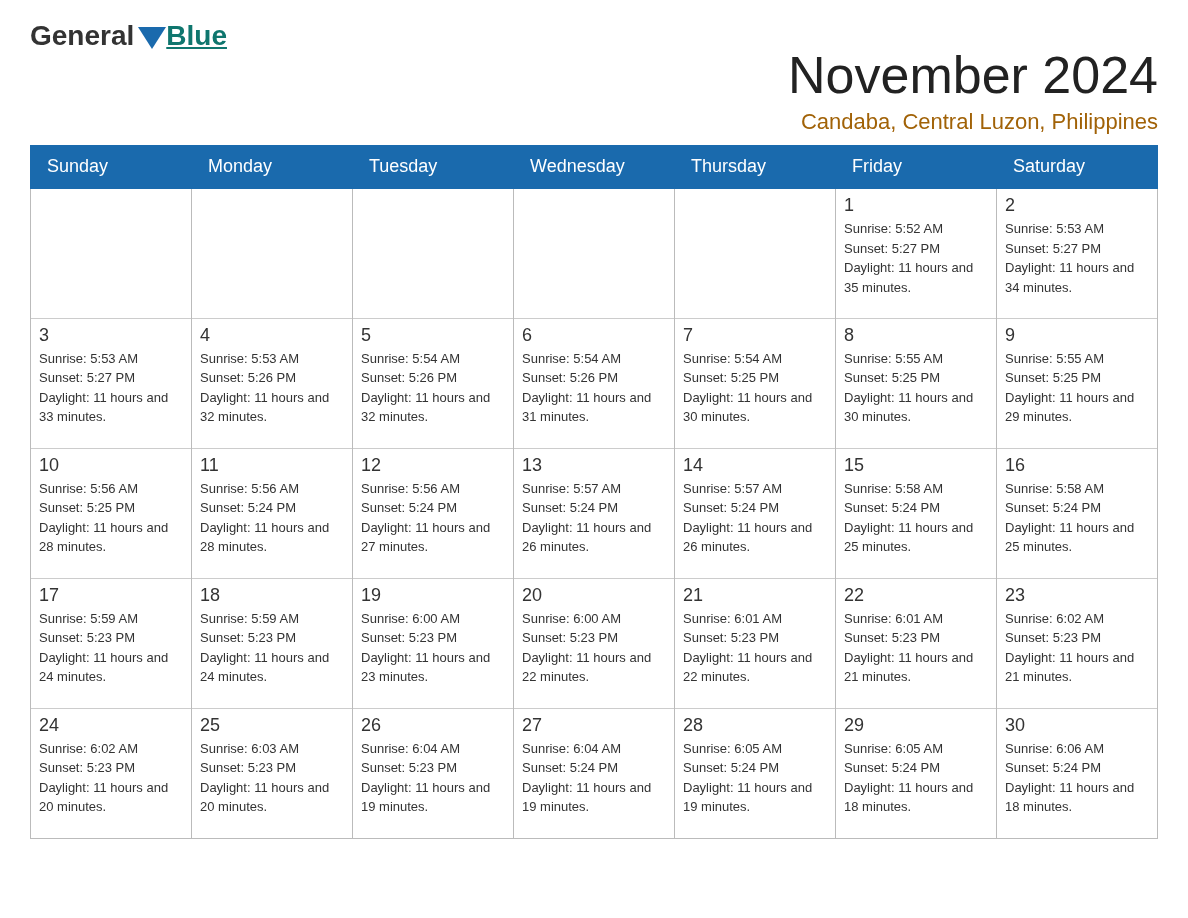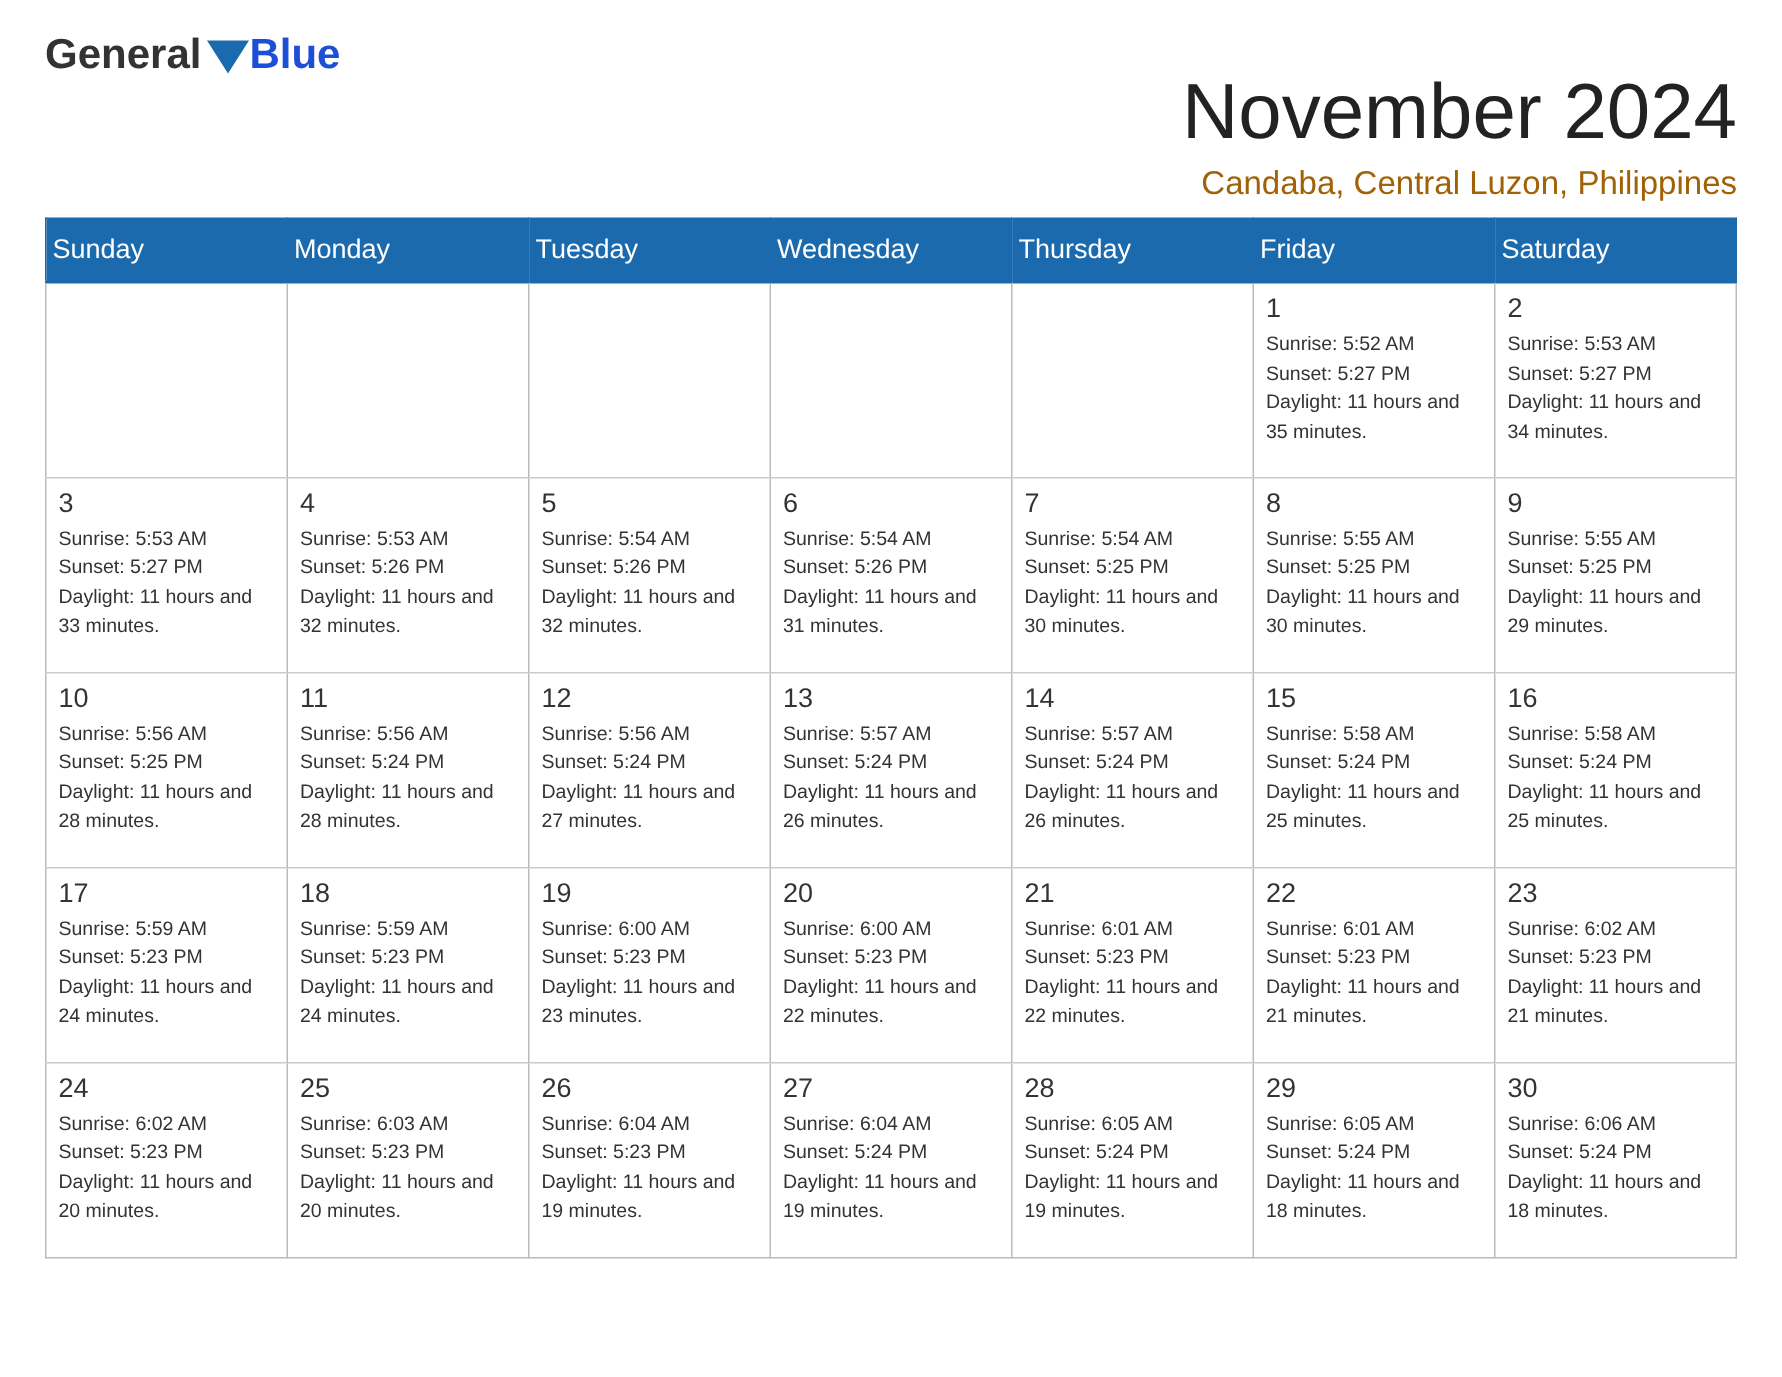--- a/index.html
+++ b/index.html
@@ -35,22 +35,23 @@
       height: 0;
       border-left: 14px solid transparent;
       border-right: 14px solid transparent;
       border-top: 22px solid #1a6aad;
       margin-left: 4px;
       margin-top: 4px;
     }
     .logo-bottom {
       font-size: 28px;
       font-weight: bold;
-      color: #1d4ed8;
+      color: #0f766e;
       margin-left: 0;
+      text-decoration: underline;
     }
     .title-area {
       text-align: right;
       margin-top: 25px;
     }
     .month-title {
       font-size: 52px;
       font-weight: normal;
       color: #222;
     }
@@ -62,21 +63,21 @@
     .calendar {
       width: 100%;
       border-collapse: collapse;
       margin-top: 10px;
     }
     .calendar th {
       background-color: #1a6aad;
       color: #fff;
       font-size: 18px;
       font-weight: normal;
-      padding: 10px 4px;
+      padding: 10px 16px;
       text-align: left;
       border: 1px solid #1a6aad;
     }
     .calendar td {
       vertical-align: top;
       border: 1px solid #bbb;
       padding: 6px 8px;
       width: 14.28%;
       min-height: 120px;
       height: 130px;

